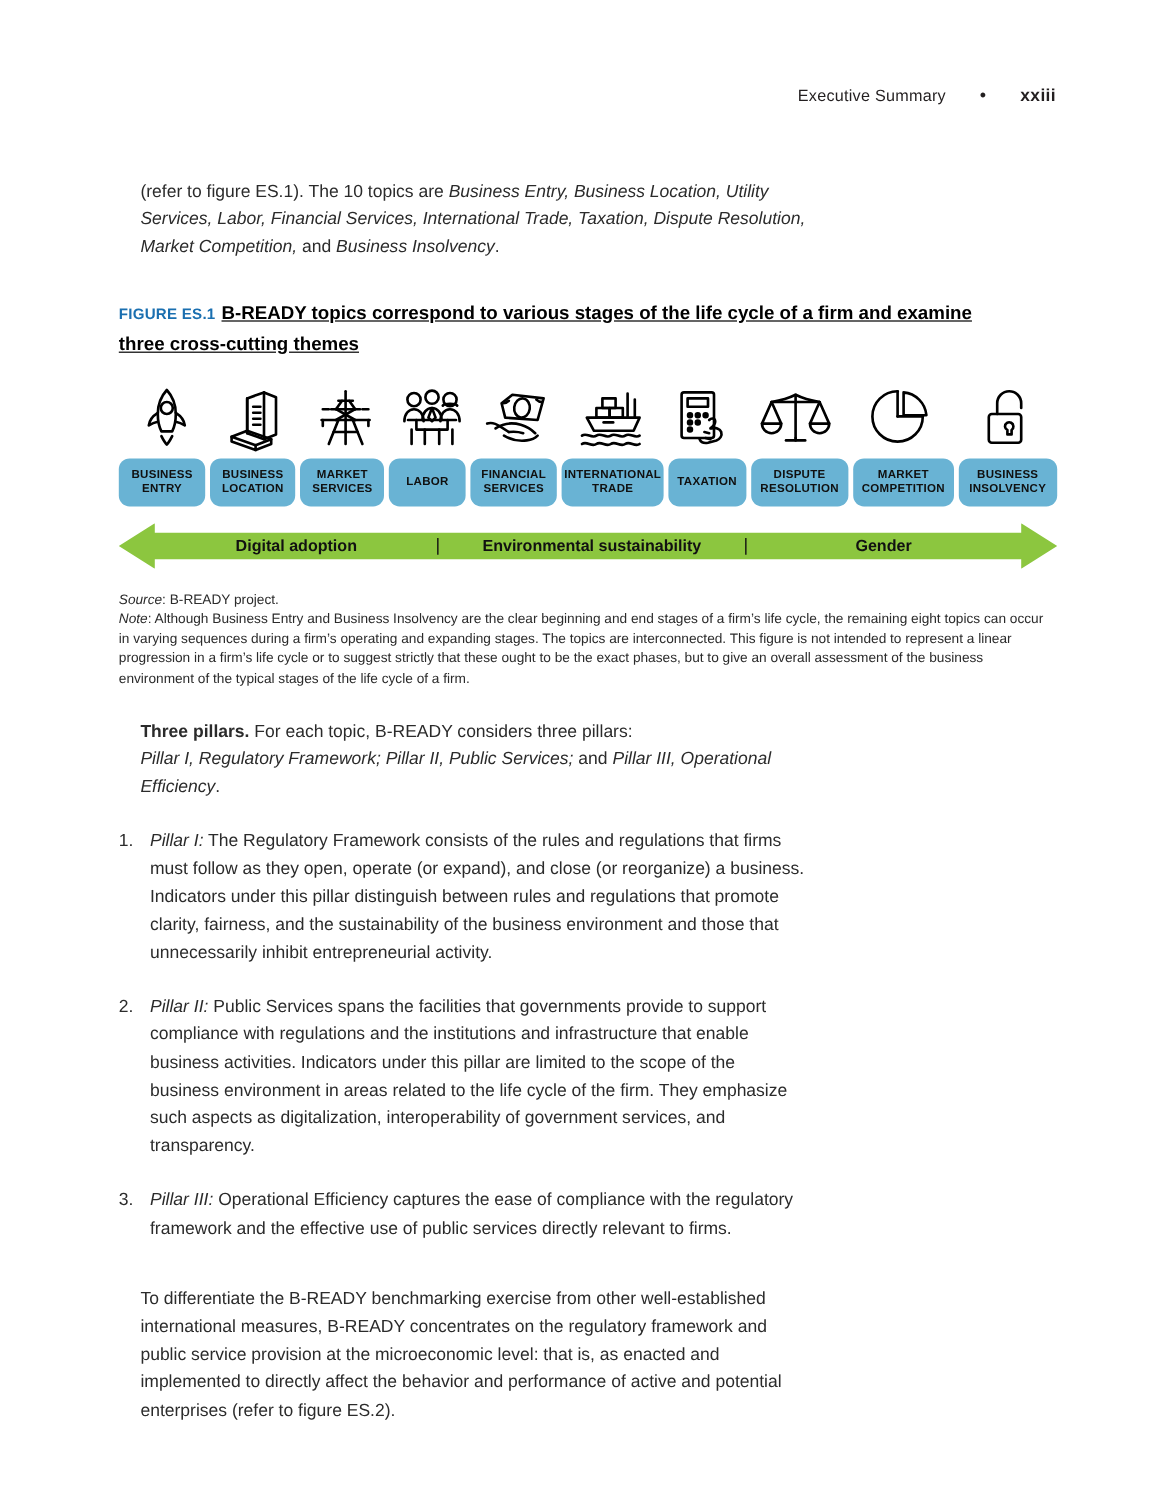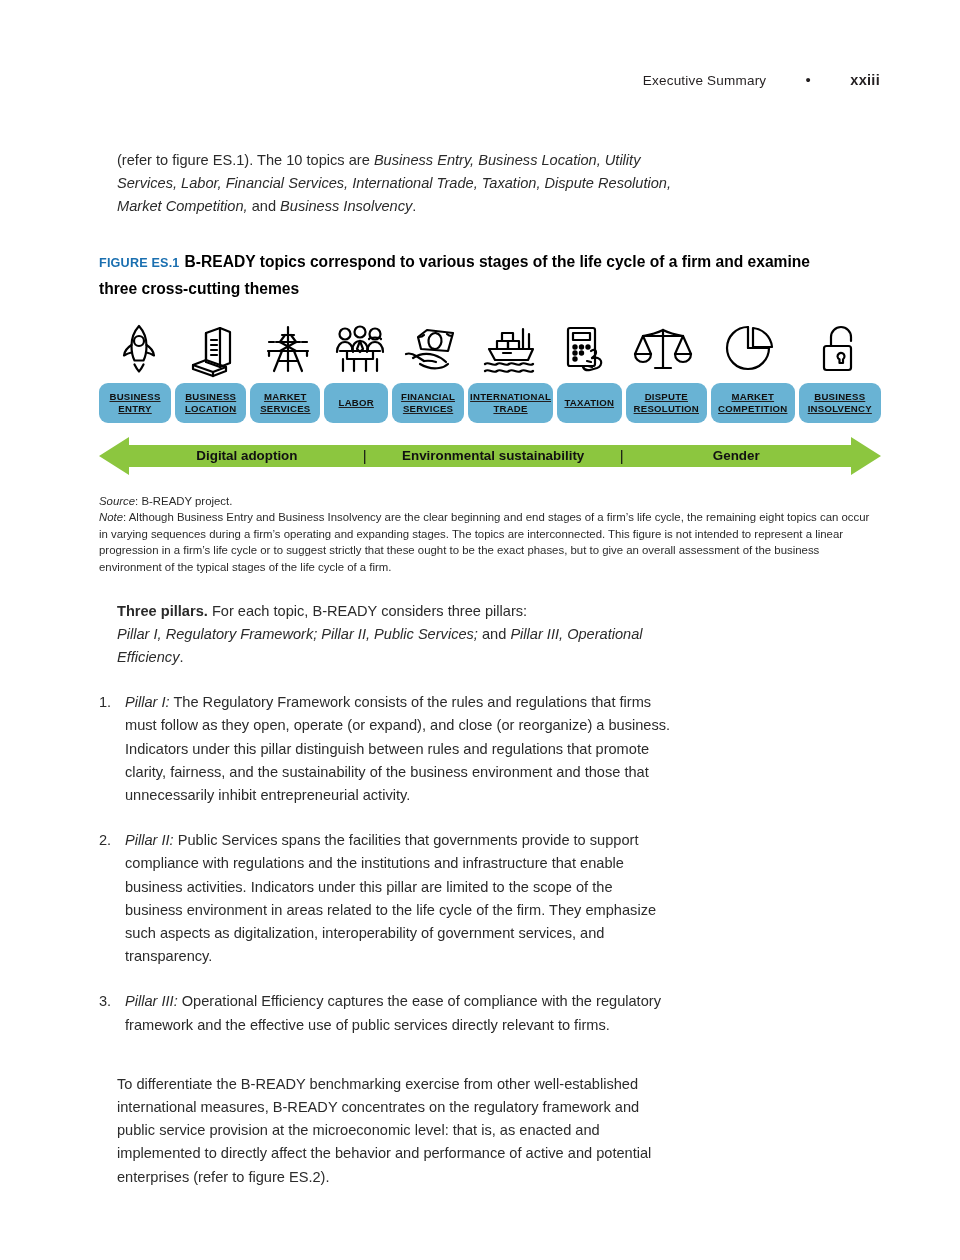--- a/index.html
+++ b/index.html
@@ -23,21 +23,21 @@
     overflow: hidden;
   }
 
   
   .running-header {
     position: absolute;
     top: 72px;
     right: 80px;
     display: flex;
     align-items: baseline;
-    gap: 16px;
+    gap: 5px;
     font-size: 13.5px;
     letter-spacing: 0.2px;
   }
   .rh-title { color: #231f20; }
   .rh-bullet {
     width: 52px;
     text-align: center;
     font-size: 15px;
     line-height: 1;
     color: #231f20;
@@ -80,21 +80,21 @@
     max-width: 730px;
     font-stretch: condensed;
   }
   .fig-label {
     color: #1a6fb0;
     font-size: 12.6px;
     font-weight: bold;
     letter-spacing: 0.2px;
     margin-right: 5px;
   }
-  .fig-title { font-size: 15.6px; }
+  .fig-title { font-size: 15.6px; text-decoration: underline; }
 
   .fig-body {
     margin-top: 14px;
     position: relative;
     width: 782px;
   }
 
   .icons-row {
     display: flex;
     align-items: flex-end;
@@ -106,21 +106,20 @@
     align-items: flex-end;
     justify-content: center;
     height: 62px;
   }
   .icon-cell svg { display: block; }
 
   .boxes-row {
     display: flex;
     margin-top: 5px;
     gap: 4px;
-    text-decoration: underline;
   }
   .topic-box {
     background: #69b3d4;
     border-radius: 9px;
     color: #101010;
     font-size: 9.6px;
     font-weight: bold;
     letter-spacing: 0.25px;
     line-height: 11.5px;
     text-align: center;

